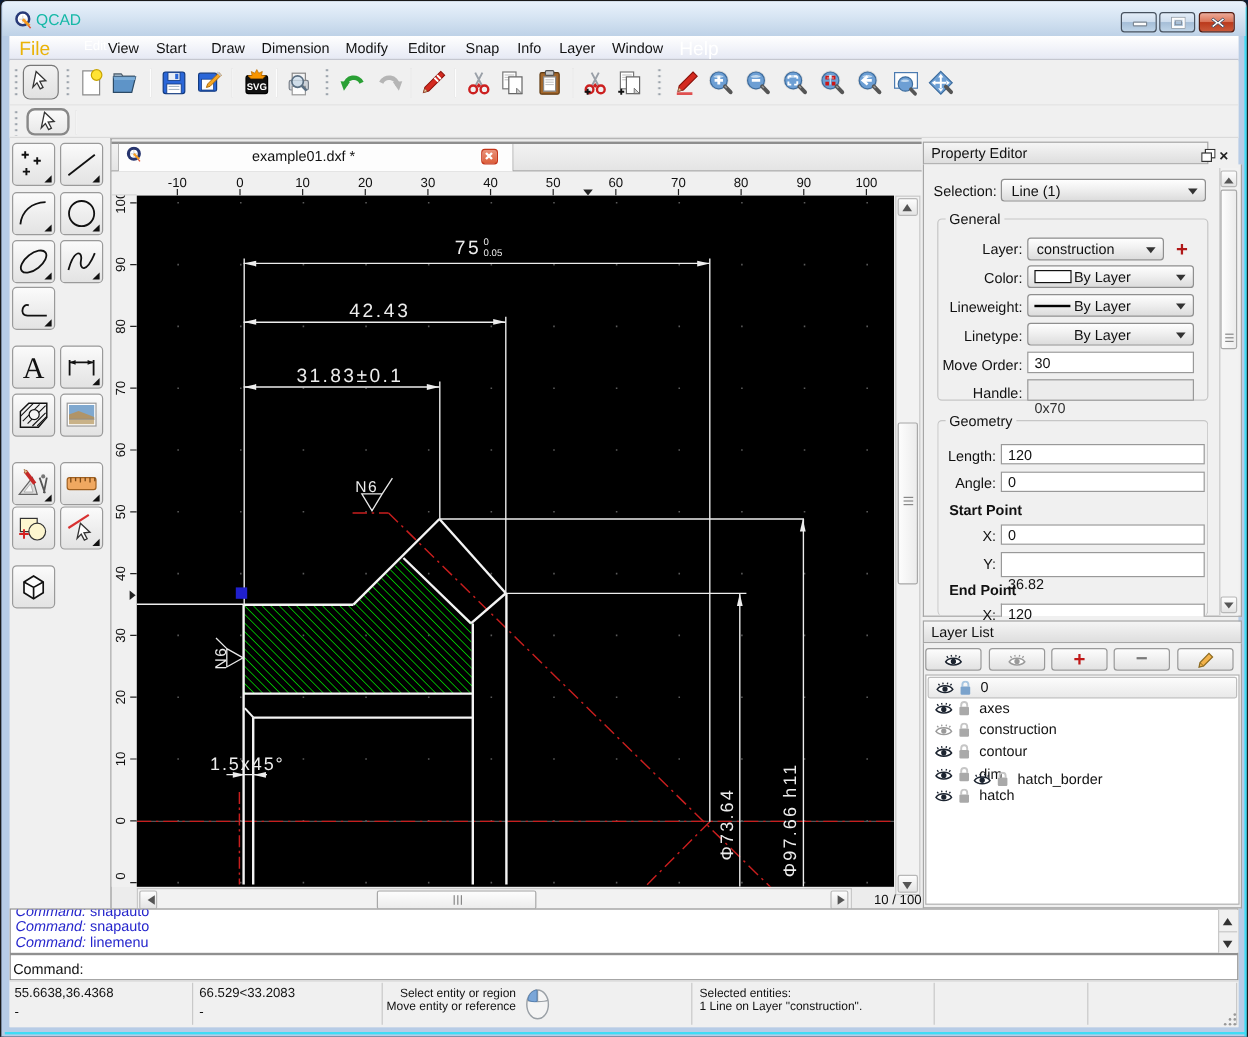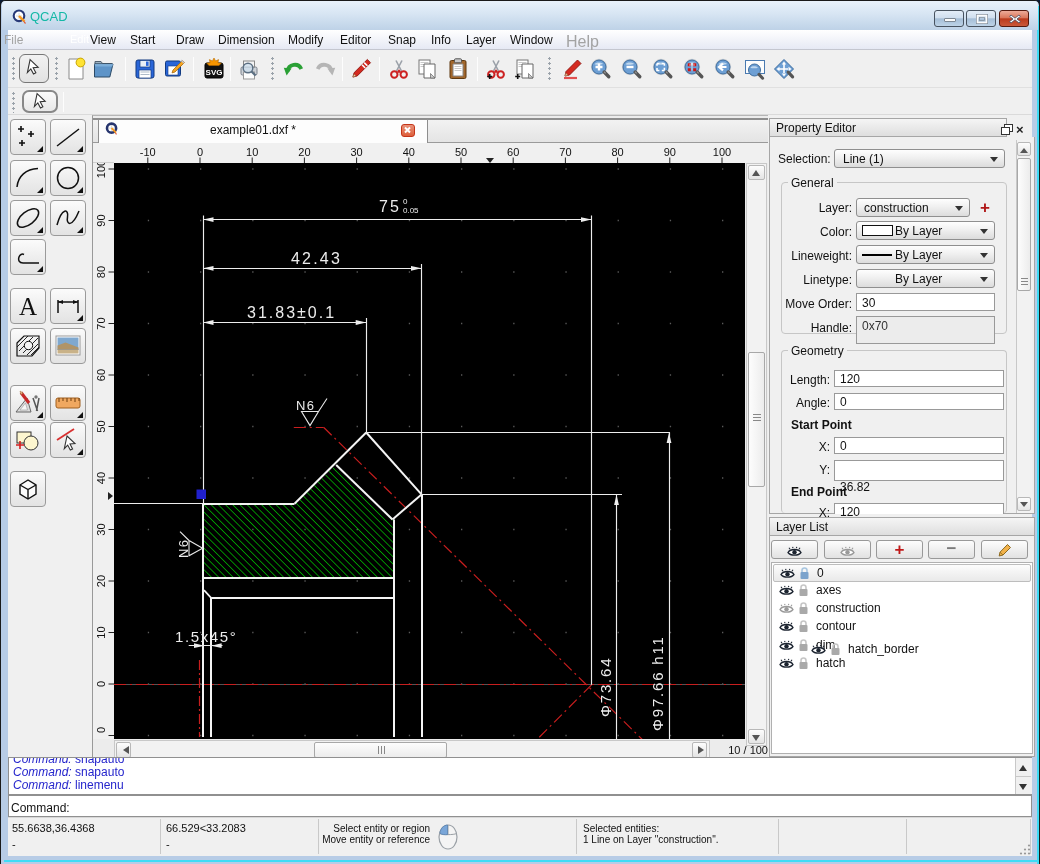--- a/index.html
+++ b/index.html
@@ -22,33 +22,33 @@
       <rect x="3.4" y="3.4" width="5.2" height="3.2" fill="none" stroke="#7d8894" stroke-width="0.7"></rect>
     </svg>
   </div>
 <div class="ab" style="left:999px;top:10px;width:30px;height:17px;border:1px solid #551a0e;border-radius:3px;background:linear-gradient(#edab99 0%,#da765a 46%,#bb3a1c 52%,#ca593a);">
     <svg class="ab" style="left:9px;top:3px" width="12" height="10" viewBox="0 0 12 10">
       <path d="M2 1l4 3.2L10 1l1.4 1.4L8 5l3.4 2.6L10 9 6 5.8 2 9 .6 7.6 4 5 .6 2.4z" fill="#fcfcfc" stroke="#424d63" stroke-width="0.8"></path>
     </svg>
   </div>
 <div class="ab" style="left:8px;top:30px;width:1024px;height:826px;background:#f0f0f0"></div>
 <div class="ab" style="left:8px;top:30px;width:1024px;height:20px;background:linear-gradient(#ffffff,#e6e9f4);border-bottom:1px solid #c4c6cf"></div>
-<div class="ab" style="left:4px;top:33px;font-size:12px;color:#a3a3a3">File</div>
+<div class="ab" style="left:16px;top:33px;font-size:16px;color:#eab308">File</div>
 <div class="ab" style="left:70px;top:33px;font-size:11px;color:#ffffff">Edit</div>
 <div class="ab" style="left:90px;top:33px;font-size:12px;color:#111">View</div>
 <div class="ab" style="left:130px;top:33px;font-size:12px;color:#111">Start</div>
 <div class="ab" style="left:176px;top:33px;font-size:12px;color:#111">Draw</div>
 <div class="ab" style="left:218px;top:33px;font-size:12px;color:#111">Dimension</div>
 <div class="ab" style="left:288px;top:33px;font-size:12px;color:#111">Modify</div>
 <div class="ab" style="left:340px;top:33px;font-size:12px;color:#111">Editor</div>
 <div class="ab" style="left:388px;top:33px;font-size:12px;color:#111">Snap</div>
 <div class="ab" style="left:431px;top:33px;font-size:12px;color:#111">Info</div>
 <div class="ab" style="left:466px;top:33px;font-size:12px;color:#111">Layer</div>
 <div class="ab" style="left:510px;top:33px;font-size:12px;color:#111">Window</div>
-<div class="ab" style="left:566px;top:33px;font-size:16px;color:#a3a3a3">Help</div>
+<div class="ab" style="left:566px;top:33px;font-size:16px;color:#ffffff">Help</div>
 <div class="ab" style="left:8px;top:51px;width:1024px;height:37px;background:#f0f0f0;border-bottom:1px solid #e0e0e0"></div>
 <div class="grip" style="left:12px;top:56px;height:26px"></div>
 <div class="ab" style="left:19px;top:54px;width:30px;height:29px;border:1px solid #777;border-radius:6px;background:linear-gradient(#f2f2f2,#e2e2e2)"></div>
 <svg width="24" height="24" viewBox="0 0 24 24" style="position:absolute;left:22px;top:56px">
     <g transform="scale(.9)">
       <path d="M9 4l9 8.5-5.6.6 3 5.6-2.6 1.3-3-5.6-3.8 4z" fill="#fff" stroke="#333" stroke-width="1.2"></path>
     </g>
   </svg>
 <div class="grip" style="left:55px;top:56px;height:26px"></div>
 <svg width="24" height="24" viewBox="0 0 24 24" style="position:absolute;left:64px;top:57px">
@@ -495,21 +495,21 @@
     <div class="car"></div>
   </div>
 <div class="lab" style="left:788px;top:273px;width:64px">Linetype:</div>
 <div class="combo" style="left:856px;top:269px;width:139px;height:19px">
     <div class="ab" style="left:38px;top:2px;font-size:12px">By Layer</div>
     <div class="car"></div>
   </div>
 <div class="lab" style="left:782px;top:297px;width:70px">Move Order:</div>
 <div class="inp" style="left:856px;top:293px;width:139px;height:18px;padding-top:2px">30</div>
 <div class="lab" style="left:788px;top:321px;width:64px">Handle:</div>
-<div class="inp" style="left:856px;top:316px;width:139px;height:28px;padding-top:2px;background:#ececec;color:#333">0x70</div>
+<div class="inp" style="left:856px;top:316px;width:139px;height:14px;padding-top:16px;background:#ececec;color:#333">0x70</div>
 <div class="gbox" style="left:781px;top:350px;width:226px;height:163px;border-bottom:none"></div>
 <div class="ab" style="left:788px;top:344px;font-size:12px;color:#111;background:#f0f0f0;padding:0 3px">Geometry</div>
 <div class="lab" style="left:786px;top:373px;width:44px">Length:</div>
 <div class="inp" style="left:834px;top:370px;width:170px;height:17px;padding-top:1px">120</div>
 <div class="lab" style="left:786px;top:396px;width:44px">Angle:</div>
 <div class="inp" style="left:834px;top:393px;width:170px;height:17px;padding-top:1px">0</div>
 <div class="ab" style="left:791px;top:418px;font-size:12px;font-weight:bold;color:#111">Start Point</div>
 <div class="lab" style="left:786px;top:440px;width:44px">X:</div>
 <div class="inp" style="left:834px;top:437px;width:170px;height:17px;padding-top:1px">0</div>
 <div class="lab" style="left:786px;top:463px;width:44px">Y:</div>

